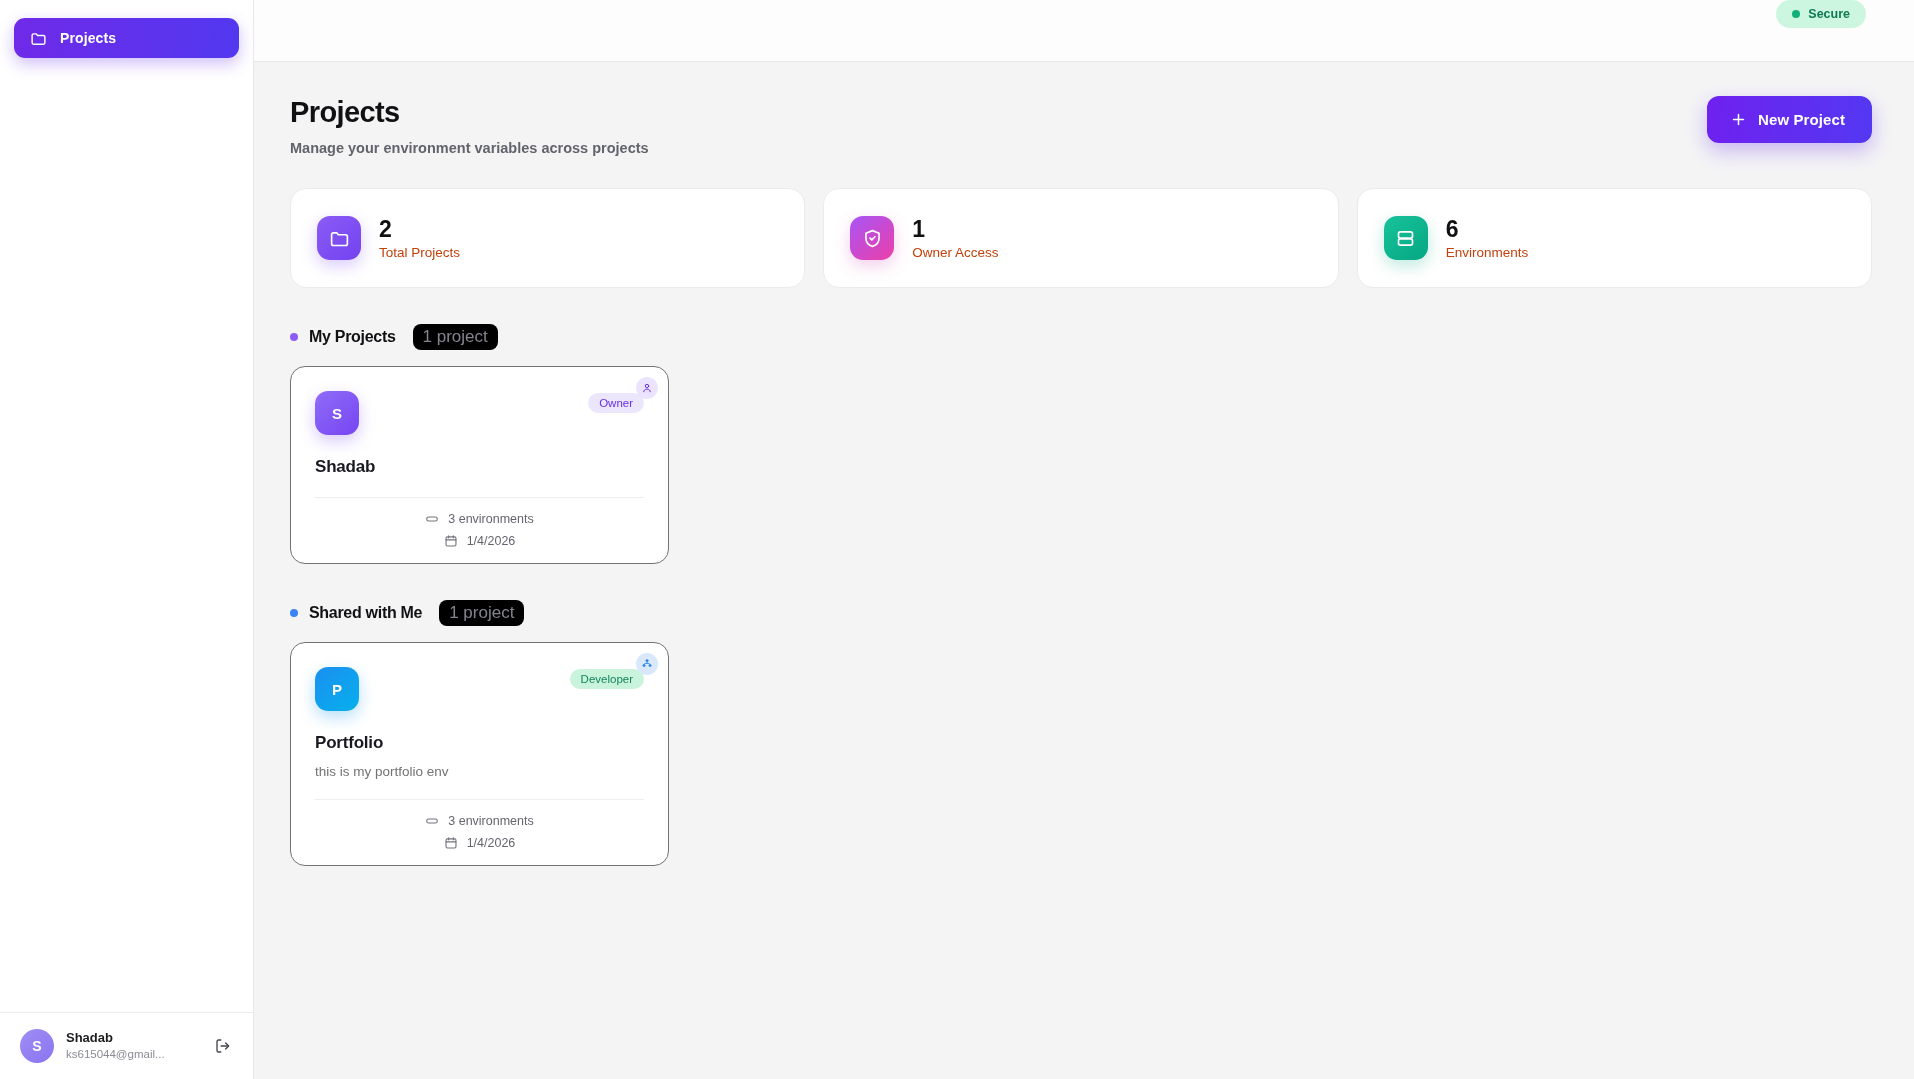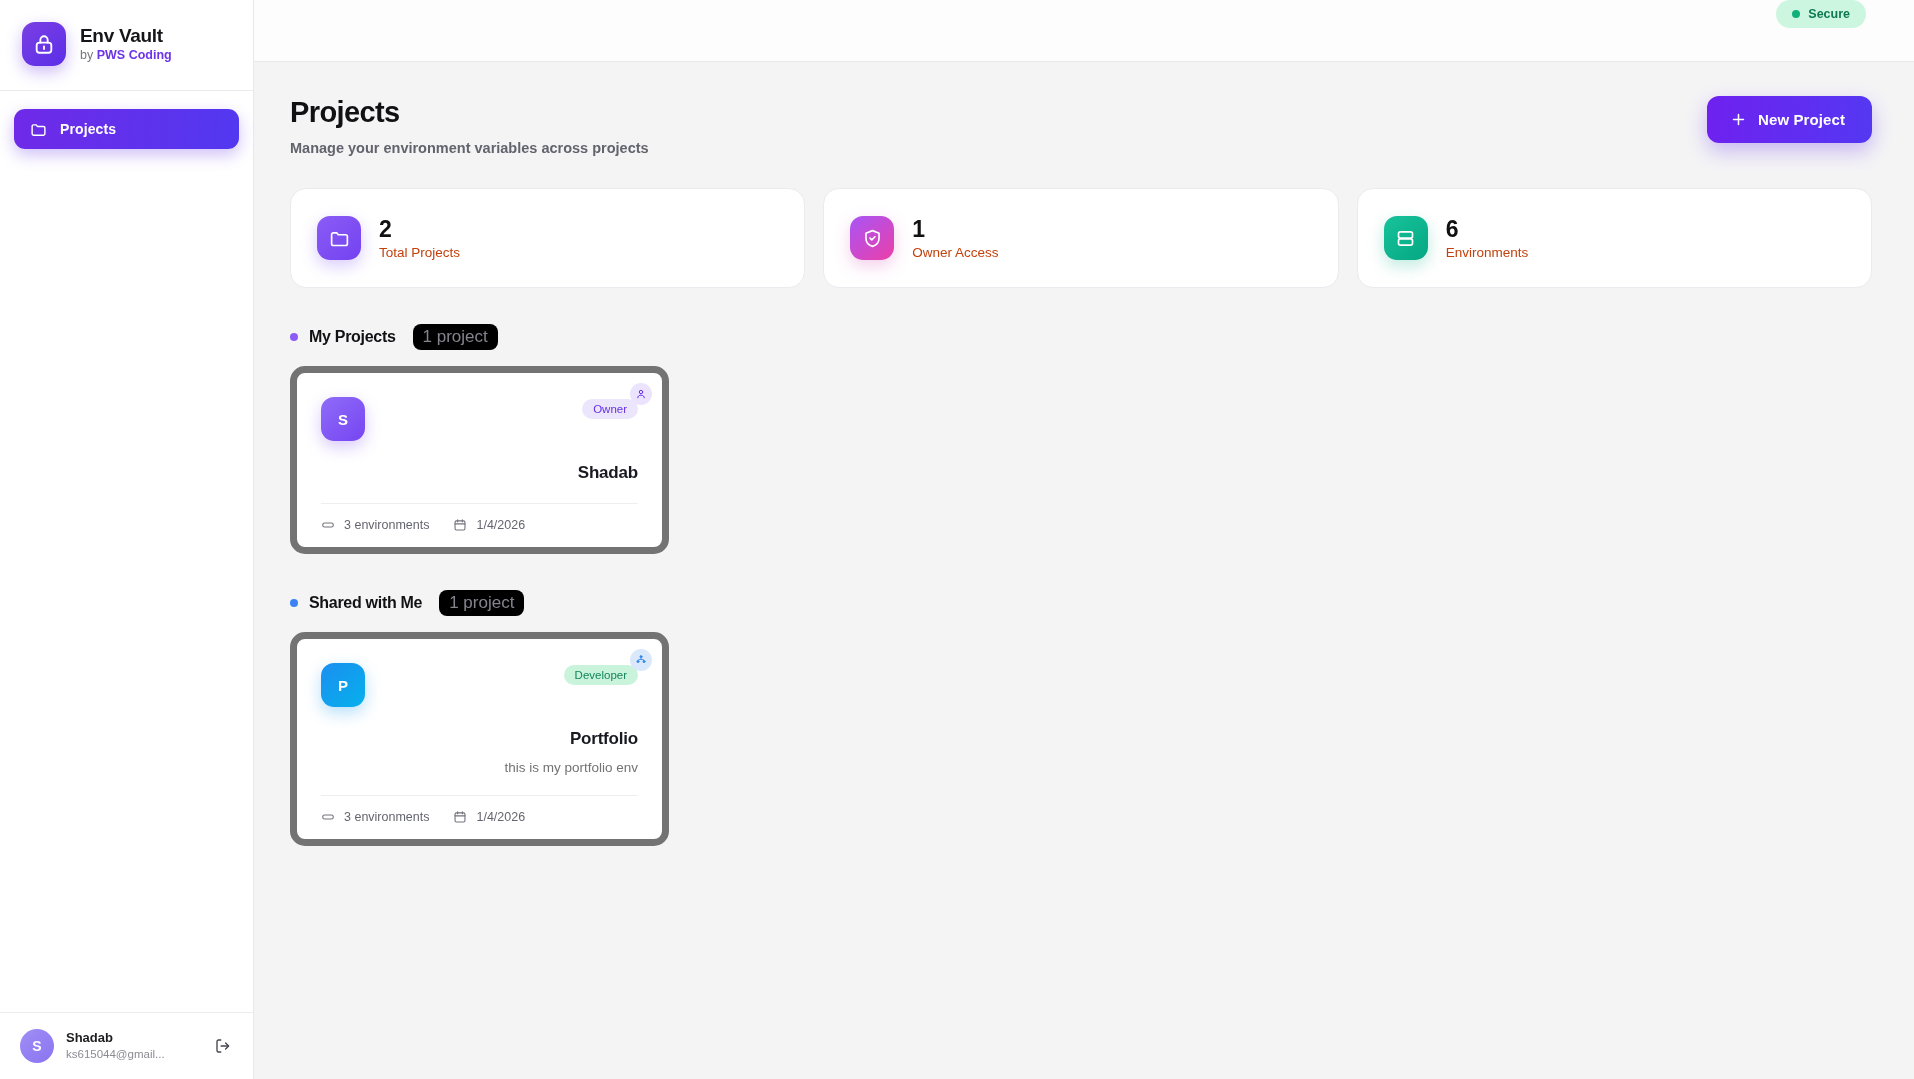--- a/index.html
+++ b/index.html
@@ -252,26 +252,25 @@
   .card-grid {
     display: grid;
     grid-template-columns: repeat(4, 1fr);
     gap: 22px;
     margin-top: 16px;
   }
 
   .project-card {
     position: relative;
     background: #ffffff;
-    border: 7px solid #737373;
+    border: 1px solid #737373;
     border-radius: 15px;
     padding: 24px 24px 0 24px;
     cursor: pointer;
     overflow: visible;
-    text-align: right;
   }
 
   .card-corner-icon {
     position: absolute;
     top: 10px; right: 10px;
     width: 22px; height: 22px;
     border-radius: 50%;
     display: flex; align-items: center; justify-content: center;
     z-index: 2;
   }
@@ -310,56 +309,44 @@
 
   .card-desc {
     font-size: 13.5px;
     color: #737373;
     margin-top: 11px;
   }
 
   .card-footer {
     display: flex;
     align-items: center;
-    gap: 24px;
+    gap: 8px;
     border-top: 1px solid #eeeef1;
     margin-top: 20px;
     padding: 14px 0 15px 0;
+    flex-direction: column;
   }
 
   .card-meta {
     display: flex;
     align-items: center;
     gap: 9px;
     font-size: 12.5px;
     color: #65656f;
   }
 
   svg { display: block; }
 </style>
 </head>
 <body>
 
 <div class="app">
 
   <aside class="sidebar">
 
-    <div class="brand">
-      <div class="brand-logo">
-        <svg width="22" height="22" viewBox="0 0 24 24" fill="none" stroke="#ffffff" stroke-width="2" stroke-linecap="round" stroke-linejoin="round">
-          <rect x="4" y="10.5" width="16" height="11" rx="3"></rect>
-          <path d="M8 10.5V7.5a4 4 0 0 1 8 0v3"></path>
-          <path d="M12 14.5v3"></path>
-        </svg>
-      </div>
-      <div class="brand-text">
-        <div class="brand-title">Env Vault</div>
-        <div class="brand-sub"><span>by </span><b>PWS Coding</b></div>
-      </div>
-    </div>
 
     <nav class="nav">
       <div class="nav-item">
         <span>
           <svg width="17" height="17" viewBox="0 0 24 24" fill="none" stroke="#ffffff" stroke-width="2" stroke-linecap="round" stroke-linejoin="round">
             <path d="M3 7.5a2 2 0 0 1 2-2h3.8l1.8 2.2H19a2 2 0 0 1 2 2v8.3a2 2 0 0 1-2 2H5a2 2 0 0 1-2-2z"></path>
           </svg>
         </span>
         <span class="nav-item-label">Projects</span>
       </div>

